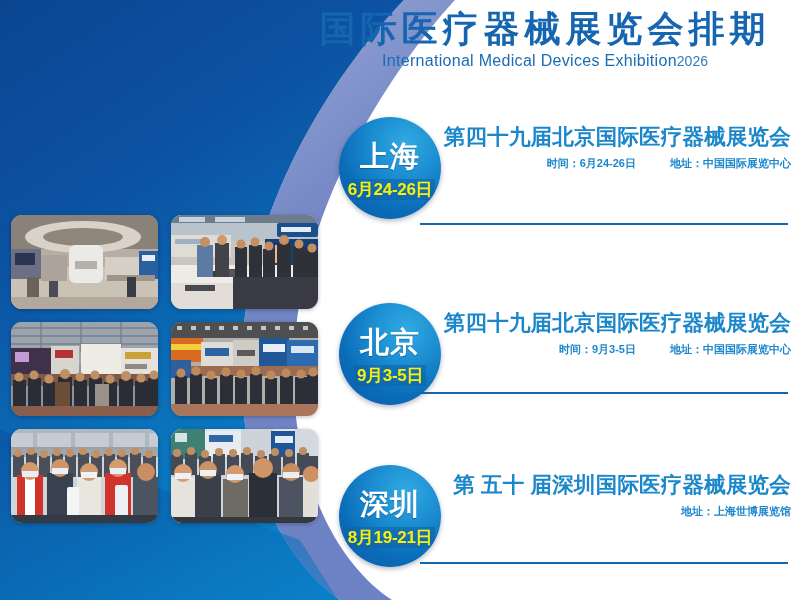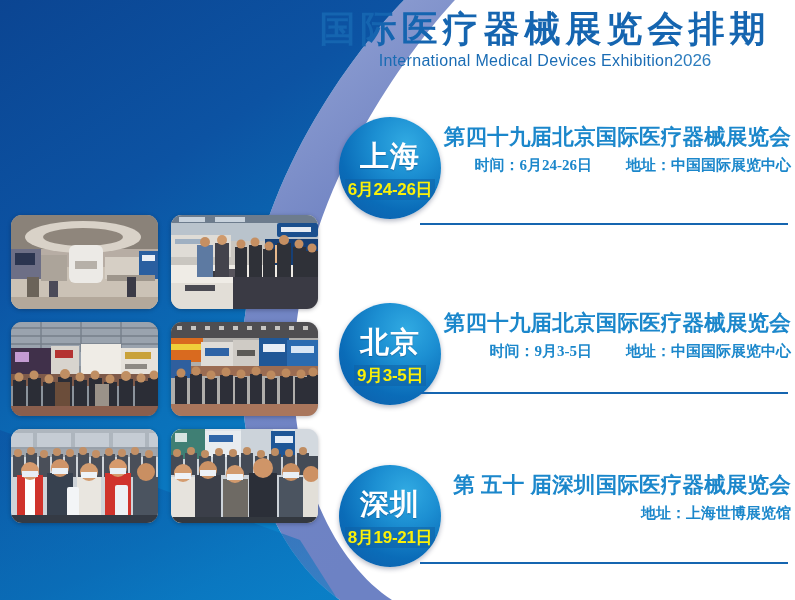--- a/index.html
+++ b/index.html
@@ -49,21 +49,21 @@
     white-space: nowrap;
     line-height: 1.1;
   }
   .title-en {
     font-size: 16px;
     color: #1a6cb4;
     letter-spacing: 0.3px;
     font-family: Liberation Sans, sans-serif;
   }
   .title-year {
-    font-size: 17px;
+    font-size: 14px;
     color: #2d7dbe;
     letter-spacing: 0px;
     vertical-align: baseline;
   }
 
   
   .photo-grid {
     position: absolute;
     left: 11px;
     top: 215px;
@@ -138,29 +138,28 @@
     font-size: 21.5px;
     font-weight: bold;
     letter-spacing: 0.2px;
     white-space: nowrap;
     line-height: 1.15;
     text-align: right;
   }
   .event-meta {
     margin-top: 7px;
     color: #1b87cb;
-    font-size: 15px;
+    font-size: 11px;
     font-weight: bold;
     white-space: nowrap;
     line-height: 1.15;
     text-align: right;
     display: flex;
     justify-content: flex-end;
     gap: 34px;
-    font-family: Liberation Serif, serif;
   }
   .event-meta span { white-space: nowrap; }
 
   .row-sep {
     position: absolute;
     left: 420px;
     width: 368px;
     height: 2px;
     background: #1565b0;
     z-index: 7;

